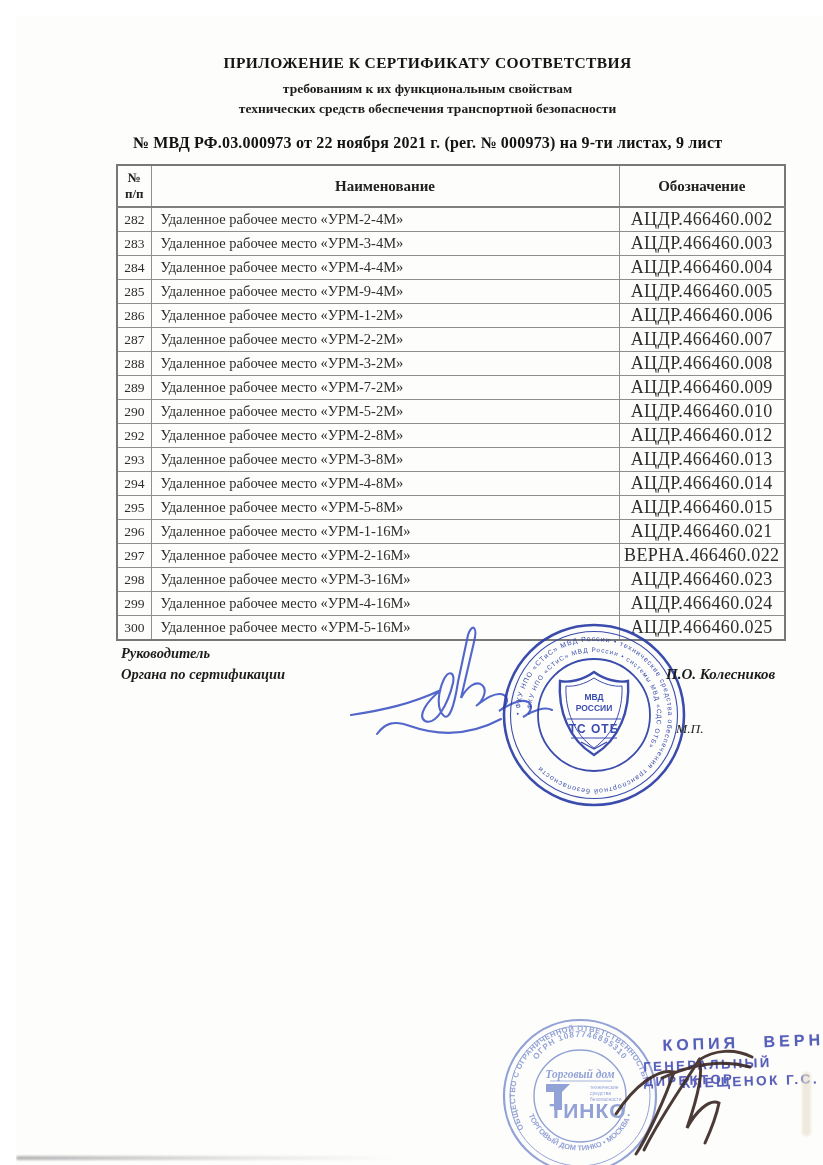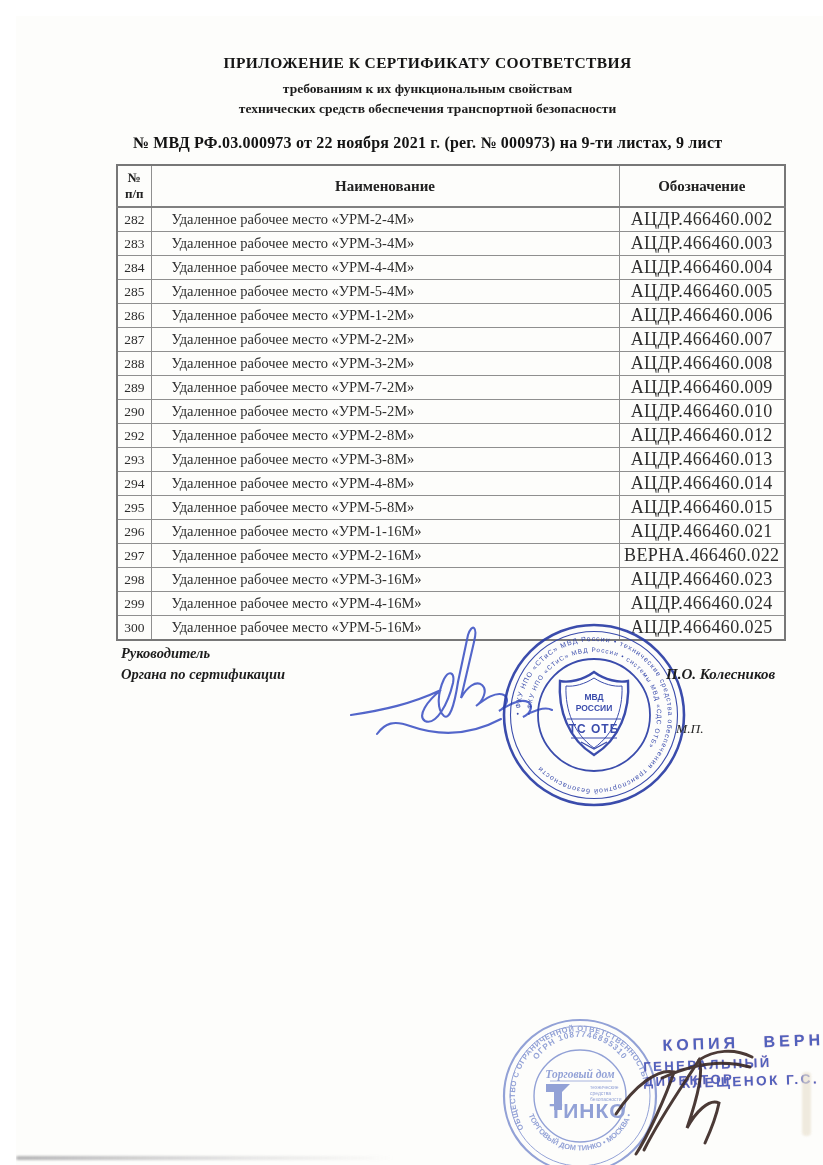--- a/index.html
+++ b/index.html
@@ -23,21 +23,21 @@
     border:1px solid #8f8f8f;overflow:hidden;white-space:nowrap;
   }
   table.items{border:2px solid #777;}
   table.items thead th{
     height:38px;font-size:15px;font-weight:bold;text-align:center;
     vertical-align:middle;color:#222;border-bottom:2px solid #808080;
   }
   table.items thead th .two-line{font-size:13px;line-height:16px;}
   table.items tbody td{height:19px;vertical-align:middle;}
   td.c-num{text-align:center;font-size:13.5px;}
-  td.c-name{padding-left:20px;text-align:left;}
+  td.c-name{padding-left:9px;text-align:left;}
   td.c-des{text-align:center;font-size:18px;letter-spacing:.4px;}
   
   .role-label{
     position:absolute;left:105px;top:627px;font-size:14.5px;font-weight:bold;
     font-style:italic;line-height:21px;color:#1d1d1d;
   }
   .signer-name{
     position:absolute;left:650px;top:650px;font-size:15px;font-weight:bold;
     font-style:italic;color:#1d1d1d;white-space:nowrap;
   }
@@ -112,21 +112,21 @@
     </tr>
 
     <tr>
       <td class="c-num">284</td>
       <td class="c-name">Удаленное рабочее место «УРМ-4-4М»</td>
       <td class="c-des">АЦДР.466460.004</td>
     </tr>
 
     <tr>
       <td class="c-num">285</td>
-      <td class="c-name">Удаленное рабочее место «УРМ-5-4М»</td>
+      <td class="c-name">Удаленное рабочее место «УРМ-9-4М»</td>
       <td class="c-des">АЦДР.466460.005</td>
     </tr>
 
     <tr>
       <td class="c-num">286</td>
       <td class="c-name">Удаленное рабочее место «УРМ-1-2М»</td>
       <td class="c-des">АЦДР.466460.006</td>
     </tr>
 
     <tr>

